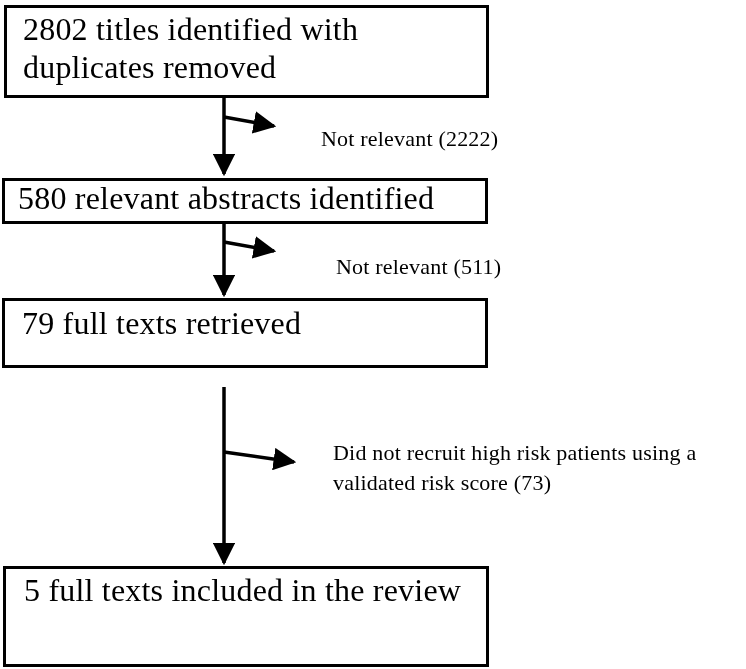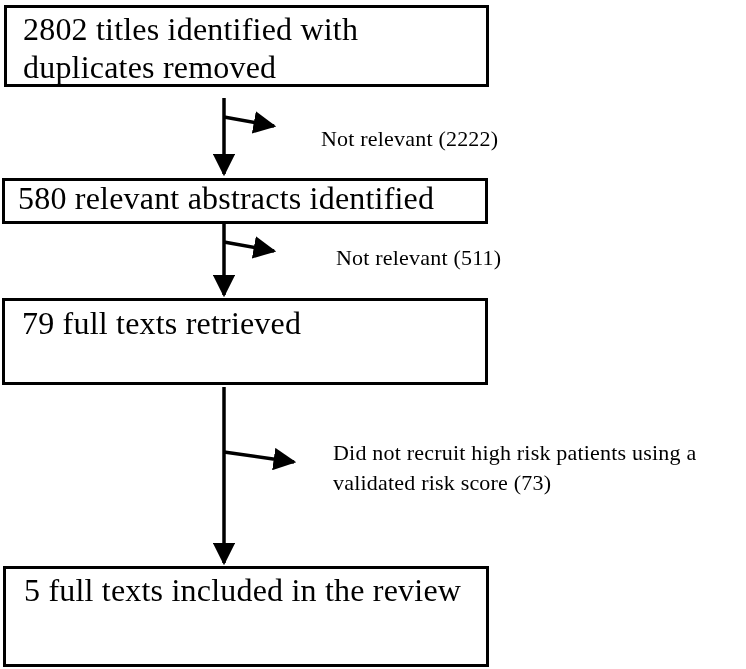--- a/index.html
+++ b/index.html
@@ -20,32 +20,32 @@
     position: absolute;
     box-sizing: border-box;
     border: 3px solid #000000;
     background: #ffffff;
     font-size: 32px;
     line-height: 38px;
     letter-spacing: 0.2px;
   }
   .box-1 {
     left: 4px; top: 5px;
-    width: 485px; height: 82px;
+    width: 485px; height: 93px;
     padding: 2px 8px 1px 16px;
   }
   .box-2 {
     left: 2px; top: 178px;
     width: 486px; height: 46px;
     padding: 0 8px 0 13px;
     line-height: 34px;
   }
   .box-3 {
     left: 2px; top: 298px;
-    width: 486px; height: 87px;
+    width: 486px; height: 70px;
     padding: 3px 8px 0 17px;
   }
   .box-4 {
     left: 3px; top: 566px;
     width: 486px; height: 101px;
     padding: 2px 8px 0 18px;
   }
   .arrow-layer {
     position: absolute;
     left: 0; top: 0;
@@ -57,21 +57,21 @@
     font-size: 22px;
     line-height: 30px;
     letter-spacing: 0.2px;
     white-space: nowrap;
     margin-left: 24px;
   }
   .side-label.wrap {
     white-space: normal;
   }
   .label-1 { left: 297px; top: 124px; }
-  .label-2 { left: 312px; top: 243px; }
+  .label-2 { left: 312px; top: 252px; }
   .label-3 { left: 309px; top: 438px; width: 450px; }
 </style>
 </head>
 <body>
 
 <div class="canvas">
 
   <div class="flow-box box-1">2802 titles identified with duplicates removed</div>
 
   <div class="flow-box box-2">580 relevant abstracts identified</div>

